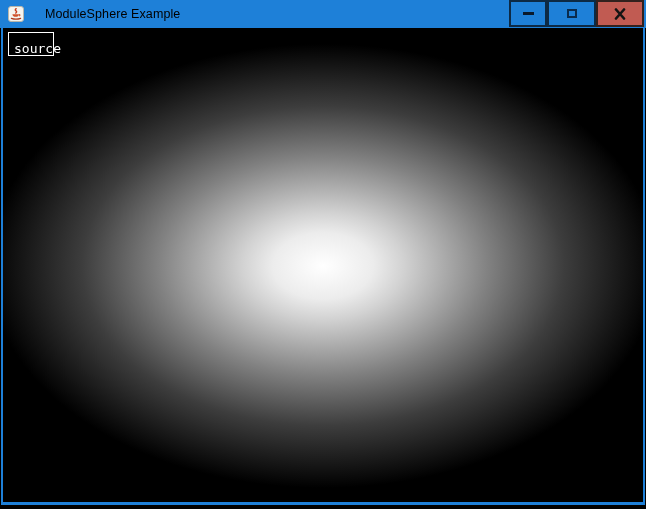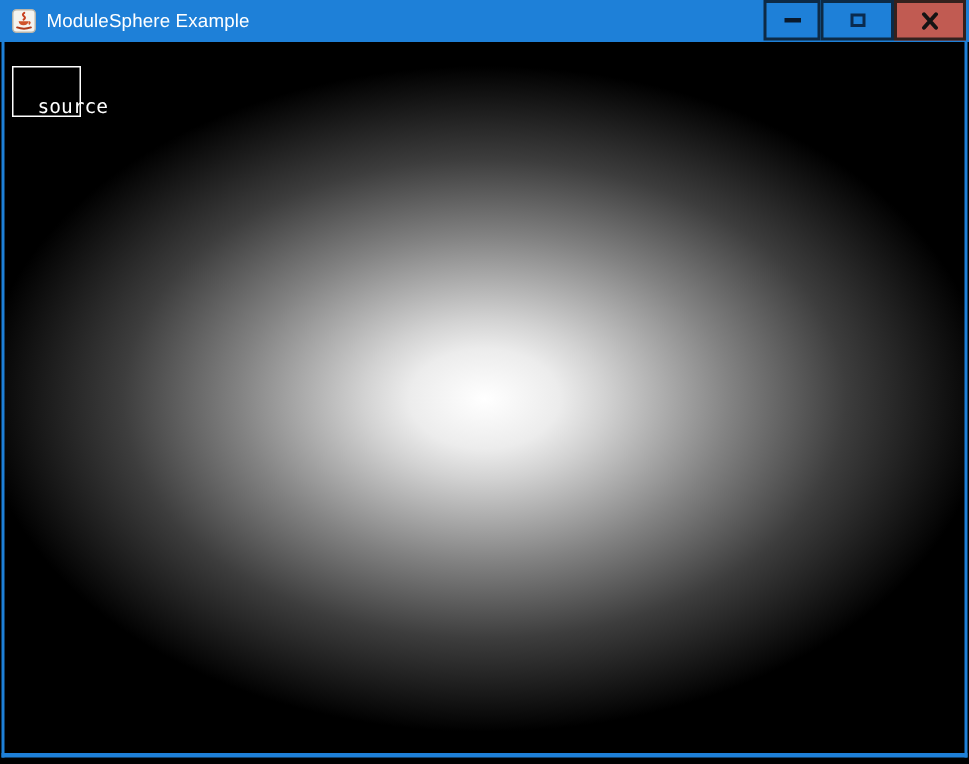--- a/index.html
+++ b/index.html
@@ -7,21 +7,21 @@
 
   .window{position:relative;width:646px;height:509px;background:#000;}
 
   
   .titlebar{
     position:absolute;left:0;top:0;width:646px;height:28px;
     background:#1e80d8;display:flex;align-items:center;
   }
   .app-icon{width:16px;height:16px;margin-left:8px;display:block;flex:0 0 auto;}
   .title{
-    margin-left:7px;color:#ffffff;font-size:12.5px;line-height:28px;
+    margin-left:21px;color:#000000;font-size:12.5px;line-height:28px;
     white-space:nowrap;letter-spacing:0.1px;
   }
 
   
   .controls{position:absolute;right:2px;top:0;display:flex;align-items:flex-start;}
   .ctl{
     box-sizing:border-box;height:27px;margin:0;padding:0;
     display:flex;align-items:center;justify-content:center;
     background:#1e80d8;border:2px solid #0d2a45;cursor:default;
   }
@@ -37,21 +37,21 @@
     background-color:#000;
     background-image:radial-gradient(335px 222px at 50% 50.2%,
       #ffffff 0%, #ececec 15%, #d2d2d2 24%, #828282 49%,
       #3d3d3d 72%, #0d0d0d 94%, #000000 100%);
   }
 
   .source-btn{
     position:absolute;left:6px;top:4px;width:46px;height:24px;
     background:#000;border:1px solid #ffffff;color:#ffffff;
     font-family:"DejaVu Sans Mono","Liberation Mono",monospace;
-    font-size:13px;line-height:22px;text-align:center;padding:16px;cursor:default;margin-top:12px;
+    font-size:13px;line-height:22px;text-align:center;padding:5px;cursor:default;
   }
 
   
   .b-left{position:absolute;left:1px;top:28px;width:2px;height:477px;background:#1e80d8;}
   .b-right{position:absolute;left:643px;top:28px;width:2px;height:477px;background:#1e80d8;}
   .b-bottom{position:absolute;left:1px;top:502px;width:644px;height:3px;background:#1e80d8;}
 </style>
 </head>
 <body>
 

